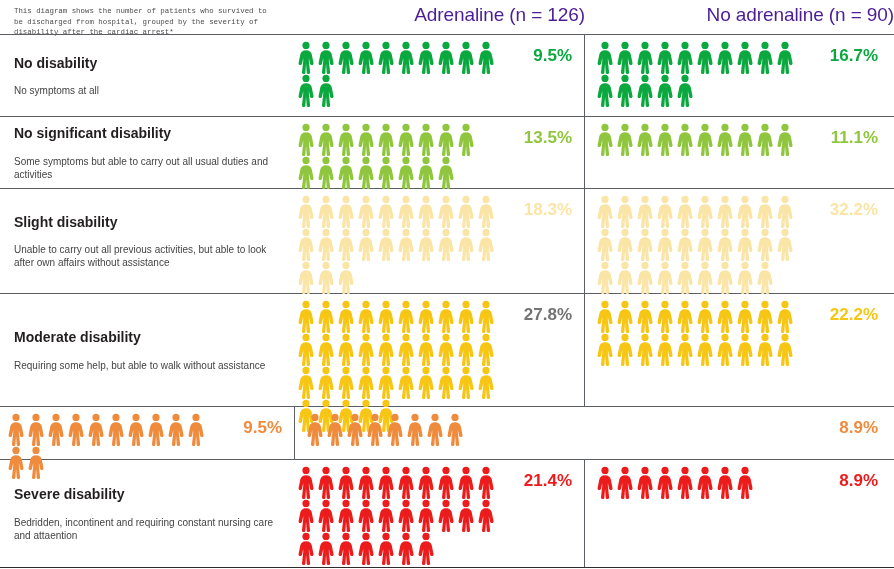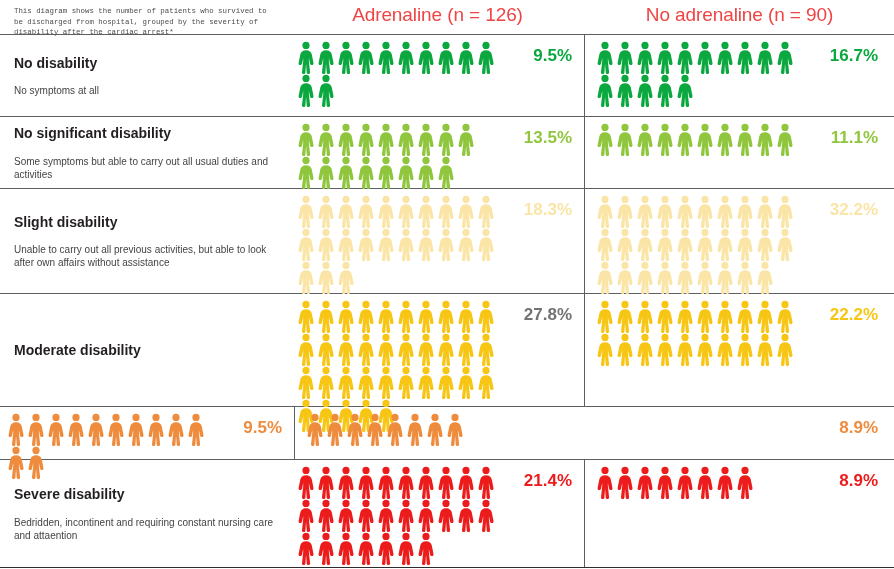--- a/index.html
+++ b/index.html
@@ -16,22 +16,22 @@
   .header{
     display:flex;align-items:flex-start;
     height:34px;
   }
   .hdr-note{
     width:290px;box-sizing:border-box;
     padding:6px 14px 0 14px;
     font-size:7.4px;line-height:1.42;color:#4c4c4c;font-family:Liberation Mono, monospace;
   }
   .hdr-col{
-    flex:1;text-align:center;
-    font-size:19px;line-height:30px;color:#ef4444;
+    flex:1;text-align:right;
+    font-size:19px;line-height:30px;color:#4c1d95;
     letter-spacing:-.1px;
   }
   .hdr-col.left{width:295px;flex:0 0 295px;}
   .hdr-col.right{width:309px;flex:0 0 309px;}
 
   
   .rows{position:relative;border-top:1.6px solid #5b5f63;}
   .row{
     display:flex;
     border-bottom:1.6px solid #5b5f63;
@@ -776,20 +776,21 @@
                 <path fill="#fae5a6" d="M10 9.2c-3.1 0-5.2 1.6-5.7 4.3L2.6 22c-.2 1.1.5 2 1.5 2.1 1 .1 1.8-.5 2-1.5l1.1-5.6v3.3L6 31.2c-.1 1 .6 1.8 1.6 1.8s1.7-.6 1.8-1.6l.6-8.1h.1l.6 8.1c.1 1 .8 1.6 1.8 1.6s1.7-.8 1.6-1.8l-1.2-10.9v-3.3l1.1 5.6c.2 1 1 1.6 2 1.5 1-.1 1.7-1 1.5-2.1l-1.7-8.5c-.5-2.7-2.6-4.3-5.7-4.3z"></path>
               </svg>
             </span>
           </div>
           <div class="pct" style="color: rgb(250, 229, 166);">32.2%</div>
         </div>
       </div>
       <div class="row" style="height: 113px;">
         <div class="cell-label">
           <div class="lbl-title">Moderate disability</div>
+          <div class="lbl-desc">Requiring some help, but able to walk without assistance</div>
         </div>
         <div class="cell-fig left">
           <div class="pictos">
             <span class="person">
               <svg viewBox="0 0 20 33" xmlns="http://www.w3.org/2000/svg" aria-hidden="true">
                 <circle cx="10" cy="4.4" r="3.6" fill="#f7c614"></circle>
                 <path fill="#f7c614" d="M10 9.2c-3.1 0-5.2 1.6-5.7 4.3L2.6 22c-.2 1.1.5 2 1.5 2.1 1 .1 1.8-.5 2-1.5l1.1-5.6v3.3L6 31.2c-.1 1 .6 1.8 1.6 1.8s1.7-.6 1.8-1.6l.6-8.1h.1l.6 8.1c.1 1 .8 1.6 1.8 1.6s1.7-.8 1.6-1.8l-1.2-10.9v-3.3l1.1 5.6c.2 1 1 1.6 2 1.5 1-.1 1.7-1 1.5-2.1l-1.7-8.5c-.5-2.7-2.6-4.3-5.7-4.3z"></path>
               </svg>
             </span>
             <span class="person">

